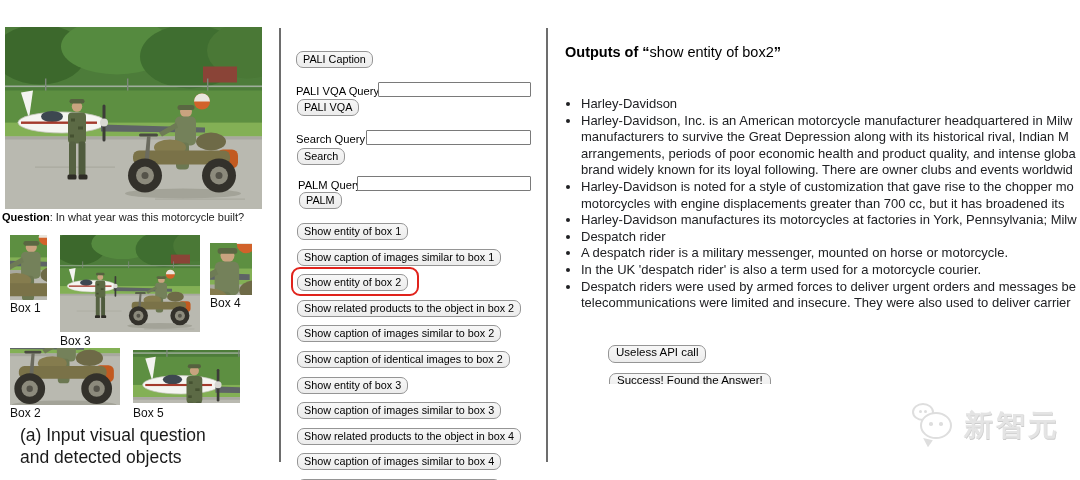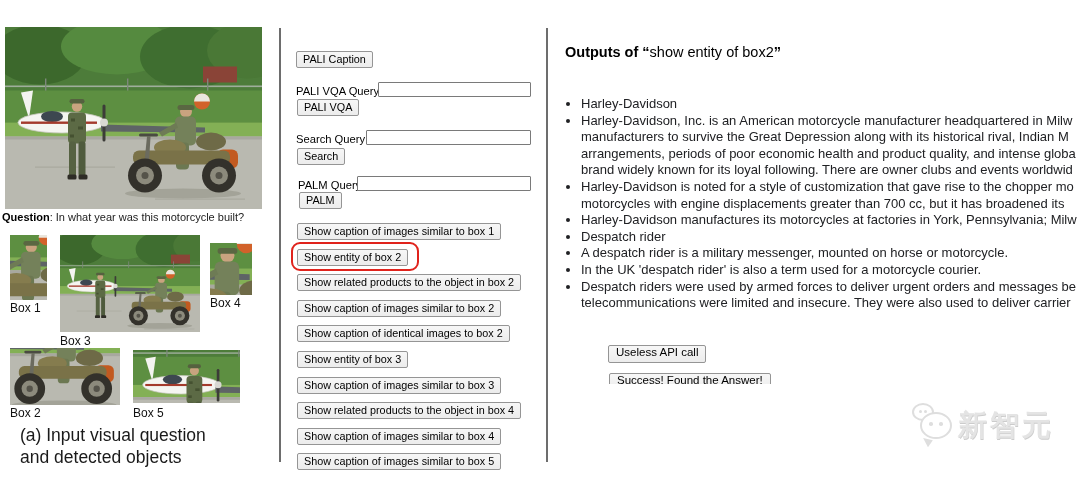--- a/index.html
+++ b/index.html
@@ -18,21 +18,21 @@
   .question-line { position:absolute; font-size:11px; color:#222; white-space:nowrap; }
   .question-line b { color:#000; }
 
   .caption { position:absolute; font-size:17.5px; color:#1a1a1a; white-space:pre-line; line-height:22px; }
 
   
   .btn {
     display:inline-block; font-family:"Liberation Sans",sans-serif;
     font-size:10.8px; line-height:12px; padding:1px 6px 2px;
     background:linear-gradient(#f7f7f7,#ececec);
-    border:1px solid #959595; border-radius:2px; color:#000;
+    border:1px solid #959595; border-radius:7px; color:#000;
     white-space:nowrap; cursor:default;
   }
   .btn-lg { font-size:11.5px; line-height:13px; padding:0 7px 3px; }
 
   .field {
     position:absolute; height:15px; border:1px solid #7a7a7a; background:#fff;
     font-size:11px; padding:0 3px; border-radius:1px;
   }
   .plabel { position:absolute; font-size:11.2px; color:#000; white-space:nowrap; }
 
@@ -44,21 +44,21 @@
   }
 
   
   .panel-c { position:absolute; left:555px; top:0; width:525px; height:384px; overflow:hidden; }
   .pc-header { position:absolute; left:10px; top:44px; font-size:14.5px; color:#000; white-space:nowrap; }
   .pc-header .b { font-weight:bold; }
   .pc-list { position:absolute; left:10px; top:96px; list-style:disc outside; padding-left:16px; width:900px; }
   .pc-list li { font-size:13px; line-height:16.6px; color:#202124; white-space:pre; margin:0; }
 
   
-  .wm { position:absolute; left:910px; top:403px; display:flex; align-items:center; gap:0; }
+  .wm { position:absolute; left:910px; top:403px; display:flex; align-items:center; gap:6px; }
   .wm-bubbles { position:relative; width:48px; height:46px; }
   .wm-bubble { position:absolute; background:#fff; border:2px solid #dedede; border-radius:50%; }
   .wm-b-small { left:2px; top:0; width:22px; height:18px; }
   .wm-b-big { left:10px; top:9px; width:32px; height:27px; }
   .wm-bubble::before, .wm-bubble::after {
     content:""; position:absolute; width:3.5px; height:3.5px; border-radius:50%; background:#dedede; top:35%;
   }
   .wm-bubble::before { left:26%; } .wm-bubble::after { right:26%; }
   .wm-tail-big { position:absolute; left:12px; top:36px; width:0; height:0;
     border-left:7px solid transparent; border-right:3px solid transparent; border-top:8px solid #dedede; transform:rotate(14deg); }
@@ -179,20 +179,21 @@
 
   <div class="plabel" style="left:296px;top:133px">Search Query:</div>
   <input class="field" style="left: 366px; top: 130px; width: 165px;" value="">
   <button class="btn abs" style="left:297px;top:148px">Search</button>
 
   <div class="plabel" style="left:298px;top:179px">PALM Query:</div>
   <input class="field" style="left: 357px; top: 176px; width: 174px;" value="">
   <button class="btn abs" style="left:299px;top:192px">PALM</button>
 
   <div class="tools" style="left:297px;top:221px">
+    <div class="tool-wrap"><button class="btn">Show entity of box 1</button></div>
     <div class="tool-wrap"><button class="btn">Show caption of images similar to box 1</button></div>
     <div class="tool-wrap">
       <button class="btn">Show entity of box 2</button>
       <span class="highlight-ring"></span>
     </div>
     <div class="tool-wrap"><button class="btn">Show related products to the object in box 2</button></div>
     <div class="tool-wrap"><button class="btn">Show caption of images similar to box 2</button></div>
     <div class="tool-wrap"><button class="btn">Show caption of identical images to box 2</button></div>
     <div class="tool-wrap"><button class="btn">Show entity of box 3</button></div>
     <div class="tool-wrap"><button class="btn">Show caption of images similar to box 3</button></div>

